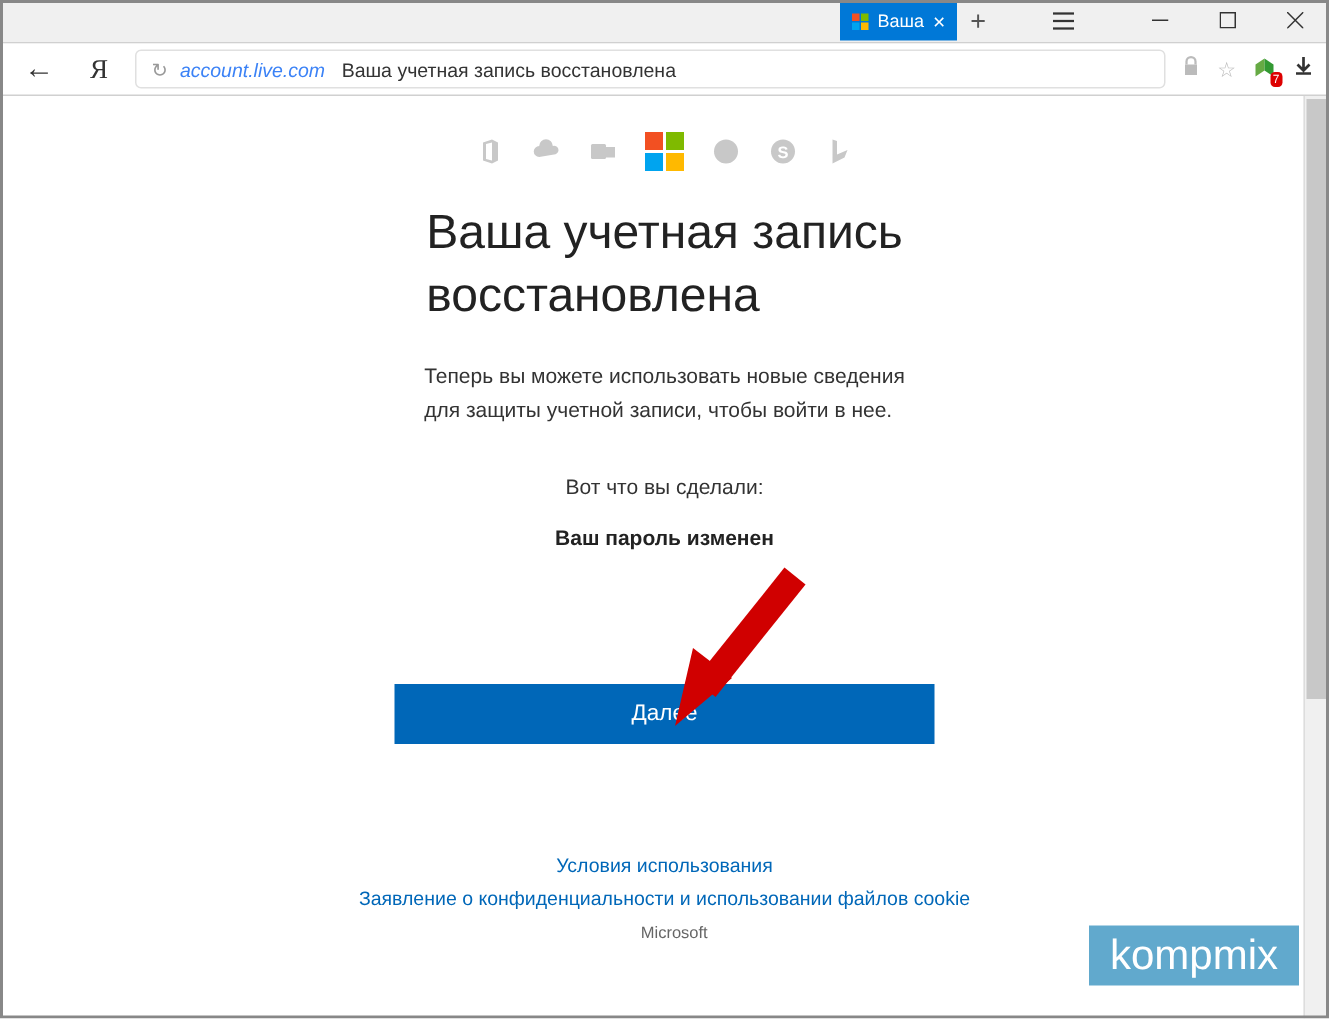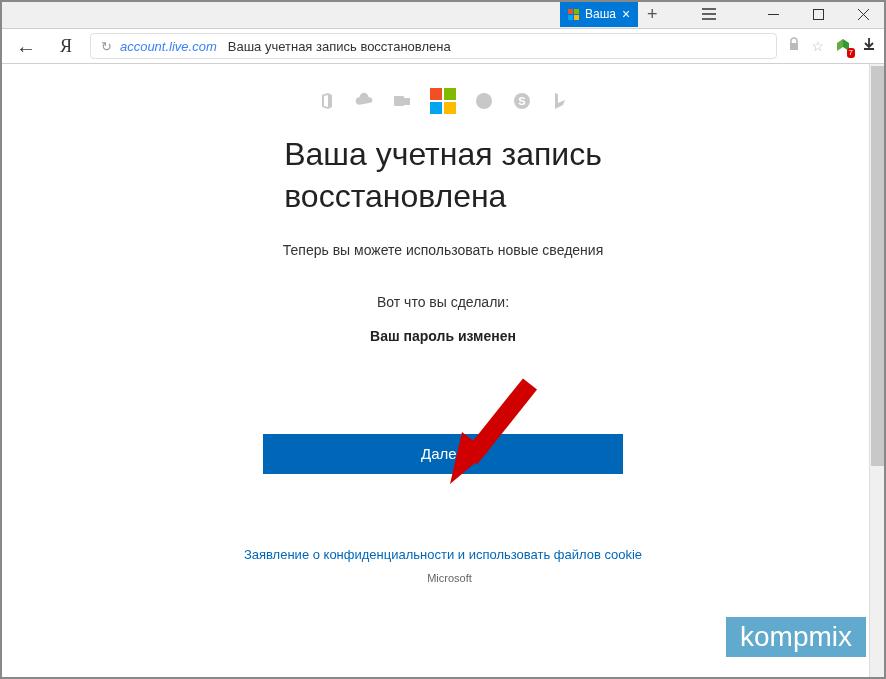--- a/index.html
+++ b/index.html
@@ -1,19 +1,19 @@
 <!DOCTYPE html>
 <html><head>
   <meta charset="utf-8">
   <style>
     * { margin: 0; padding: 0; box-sizing: border-box; }
     body { font-family: 'Segoe UI', Arial, sans-serif; background: #fff; width: 886px; height: 679px; position: relative; overflow: hidden; }
     
     
-    .titlebar { height: 29px; background: #f0f0f0; display: flex; justify-content: flex-end; align-items: center; border-bottom: 1px solid #d0d0d0; }
+    .titlebar { height: 29px; background: #f0f0f0; display: flex; justify-content: flex-end; align-items: flex-end; border-bottom: 1px solid #d0d0d0; }
     .tab-area { display: flex; align-items: center; margin-right: auto; margin-left: 560px; }
     .browser-tab { background: #0078d7; color: white; padding: 4px 8px; font-size: 12px; display: flex; align-items: center; gap: 6px; height: 25px; }
     .tab-favicon { display: flex; }
     .tab-close { color: white; font-size: 14px; cursor: pointer; }
     .new-tab { width: 28px; height: 28px; display:flex; align-items:center; justify-content:center; color: #555; font-size: 18px; cursor:pointer; }
     .window-controls { display: flex; gap: 0; }
     .win-btn { width: 45px; height: 29px; display: flex; align-items: center; justify-content: center; color: #333; font-size: 12px; cursor: pointer; }
     .win-btn svg { stroke: #333; }
     .win-sep { width: 20px; }
     
@@ -182,33 +182,35 @@
       </span>
   </div>
 
   <h1 class="heading">
     <span>Ваша учетная запись</span><br>
     <span>восстановлена</span>
   </h1>
 
   <p class="subtext">
     <span>Теперь вы можете использовать новые сведения</span><br>
+    <span>для защиты учетной записи, чтобы войти в нее.</span>
   </p>
 
   <p class="info-text">Вот что вы сделали:</p>
   <p class="change-text">Ваш пароль изменен</p>
 
   <button class="primary-btn">Далее</button>
 
   <svg class="red-arrow" width="110" height="120" viewBox="0 0 110 120">
     <path d="M90 10 L30 85" stroke="#d00000" stroke-width="18" fill="none"></path>
     <polygon points="10,110 48,78 22,58" fill="#d00000"></polygon>
   </svg>
 
   <div class="footer-links">
-    <a href="#">Заявление о конфиденциальности и использовать файлов cookie</a>
+    <a href="#">Условия использования</a>
+    <a href="#">Заявление о конфиденциальности и использовании файлов cookie</a>
   </div>
   <div class="ms-footer">Microsoft</div>
 
   <div class="watermark">kompmix</div>
 </div>
 
 <div class="gray-border"></div>
 
 </body></html>

